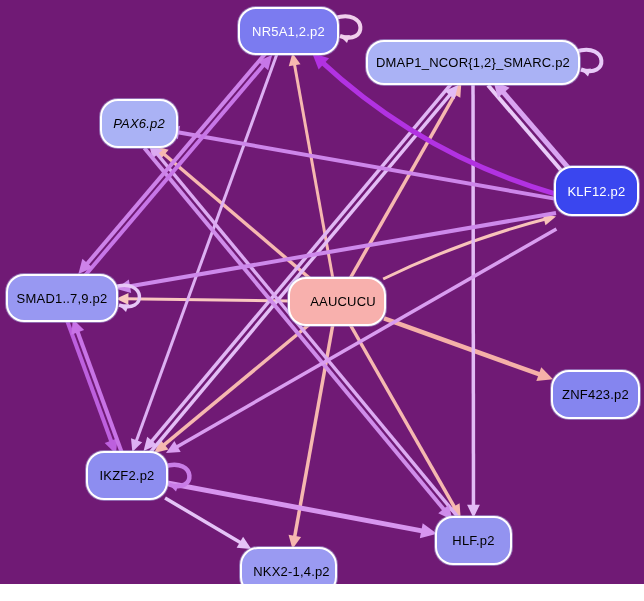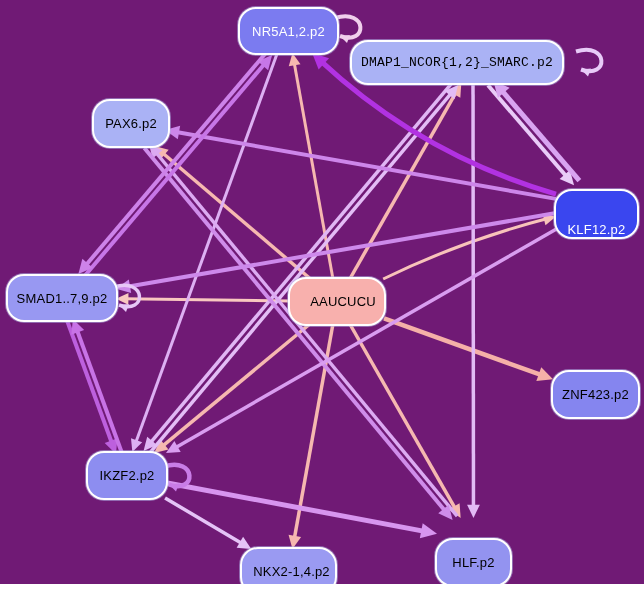--- a/index.html
+++ b/index.html
@@ -150,41 +150,41 @@
       </g>
       <g>
         <path d="M 164 466.5 C 197 456.5, 197 494.5, 169 484.5" fill="none" stroke="#c97de7" stroke-width="4.5"></path>
         <polygon points="169,484.5 178.92865043938556,483.45870251489373 176.0227039693215,491.59535263107307" fill="#c97de7"></polygon>
       </g>
     </svg>
   <div id="node-layer">
       <div class="node" style="left: 240px; top: 9px; width: 97px; height: 44px; background: rgb(123, 123, 240); color: rgb(255, 255, 255);">
         <span>NR5A1,2.p2</span>
       </div>
-      <div class="node" style="left: 352px; top: 42px; width: 210px; height: 41px; background: rgb(170, 178, 245); color: rgb(0, 0, 0); font-family: Liberation Mono, monospace;">
+      <div class="node" style="left: 368px; top: 42px; width: 210px; height: 41px; background: rgb(170, 178, 245); color: rgb(0, 0, 0);">
         <span>DMAP1_NCOR{1,2}_SMARC.p2</span>
       </div>
-      <div class="node" style="left: 94px; top: 101px; width: 74px; height: 45px; background: rgb(170, 178, 245); color: rgb(0, 0, 0);">
+      <div class="node" style="left: 102px; top: 101px; width: 74px; height: 45px; background: rgb(170, 178, 245); color: rgb(0, 0, 0); font-style: italic;">
         <span>PAX6.p2</span>
       </div>
-      <div class="node" style="left: 556px; top: 191px; width: 81px; height: 46px; background: rgb(58, 70, 239); color: rgb(255, 255, 255); align-items: flex-end;">
+      <div class="node" style="left: 556px; top: 168px; width: 81px; height: 46px; background: rgb(58, 70, 239); color: rgb(255, 255, 255);">
         <span>KLF12.p2</span>
       </div>
       <div class="node" style="left: 8px; top: 276px; width: 108px; height: 44px; background: rgb(152, 152, 242); color: rgb(0, 0, 0);">
         <span>SMAD1..7,9.p2</span>
       </div>
       <div class="node" style="left: 290px; top: 279px; width: 94px; height: 45px; background: rgb(248, 176, 173); color: rgb(0, 0, 0); padding-left: 12px;">
         <span>AAUCUCU</span>
       </div>
       <div class="node" style="left: 553px; top: 372px; width: 85px; height: 45px; background: rgb(133, 133, 239); color: rgb(0, 0, 0);">
         <span>ZNF423.p2</span>
       </div>
       <div class="node" style="left: 88px; top: 453px; width: 78px; height: 45px; background: rgb(141, 141, 240); color: rgb(0, 0, 0); align-items: center;">
         <span>IKZF2.p2</span>
       </div>
-      <div class="node" style="left: 437px; top: 540px; width: 73px; height: 45px; background: rgb(147, 147, 240); color: rgb(0, 0, 0);">
+      <div class="node" style="left: 437px; top: 518px; width: 73px; height: 45px; background: rgb(147, 147, 240); color: rgb(0, 0, 0);">
         <span>HLF.p2</span>
       </div>
       <div class="node" style="left: 242px; top: 549px; width: 93px; height: 44px; background: rgb(154, 154, 242); color: rgb(0, 0, 0); padding-left: 6px;">
         <span>NKX2-1,4.p2</span>
       </div>
     </div>
 </div>
 
 </body></html>

